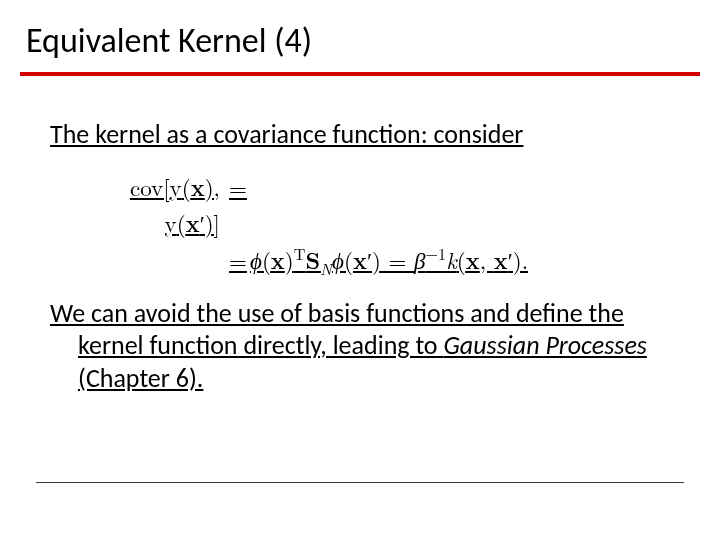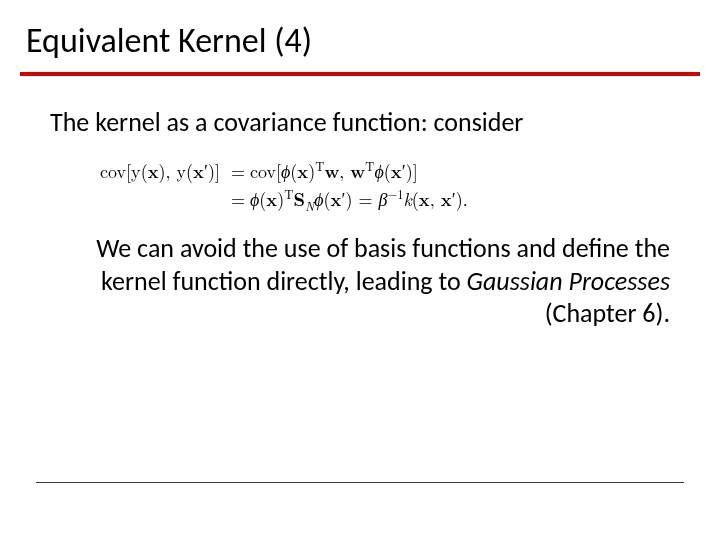--- a/index.html
+++ b/index.html
@@ -30,46 +30,46 @@
     position: absolute;
     left: 20px;
     top: 72px;
     width: 680px;
     height: 0;
     border-top: 4px solid #d40000;
   }
   .body {
     position: absolute;
     left: 50px;
-    top: 100px;
+    top: 112px;
     width: 620px;
     font-size: 26px;
     line-height: 1.25;
+    text-decoration: underline;
   }
   .para1 {
     margin: 6px 0 18px 0;
   }
   .eqn {
     margin: 6px 0 18px 40px;
     font-family: "Cambria Math", "Latin Modern Roman", "Times New Roman", serif;
-    font-size: 18px;
+    font-size: 23px;
     line-height: 1.6;
   }
   .eqn-row { display: flex; }
   .eqn-lhs { width: 130px; text-align: right; padding-right: 6px; }
   .eqn-eq  { width: 24px; text-align: center; }
   .eqn-rhs { flex: 1; text-align: left; }
   .srm { font-family: "Cambria Math", "Latin Modern Roman", "Times New Roman", serif; }
   .bold { font-weight: bold; }
   .sup { vertical-align: super; font-size: 0.7em; line-height: 0; }
   .sub { vertical-align: sub;   font-size: 0.7em; line-height: 0; }
   .para2 {
     margin: 12px 0 0 0;
     text-indent: 0;
-    text-align: right;
   }
   .para2 .hang {
     display: block;
     padding-left: 28px;
     text-indent: -28px;
   }
   .italic { font-style: italic; }
   .footer-rule {
     position: absolute;
     left: 36px;
@@ -88,21 +88,20 @@
   <div class="title-rule"></div>
 
   <div class="body">
 
     <div class="para1">The kernel as a covariance function: consider</div>
 
     <div class="eqn">
       <div class="eqn-row">
         <div class="eqn-lhs">cov[<span class="srm">y</span>(<span class="bold">x</span>), <span class="srm">y</span>(<span class="bold">x</span>′)]</div>
         <div class="eqn-eq">=</div>
-        <div class="eqn-rhs">cov[<span class="srm italic">ϕ</span>(<span class="bold">x</span>)<span class="sup">T</span><span class="bold">w</span>, <span class="bold">w</span><span class="sup">T</span><span class="srm italic">ϕ</span>(<span class="bold">x</span>′)]</div>
       </div>
       <div class="eqn-row">
         <div class="eqn-lhs"></div>
         <div class="eqn-eq">=</div>
         <div class="eqn-rhs"><span class="srm italic">ϕ</span>(<span class="bold">x</span>)<span class="sup">T</span><span class="bold">S</span><span class="sub srm italic">N</span><span class="srm italic">ϕ</span>(<span class="bold">x</span>′) = <span class="srm italic">β</span><span class="sup">−1</span><span class="srm italic">k</span>(<span class="bold">x</span>, <span class="bold">x</span>′).</div>
       </div>
     </div>
 
     <div class="para2">
       <span class="hang">

